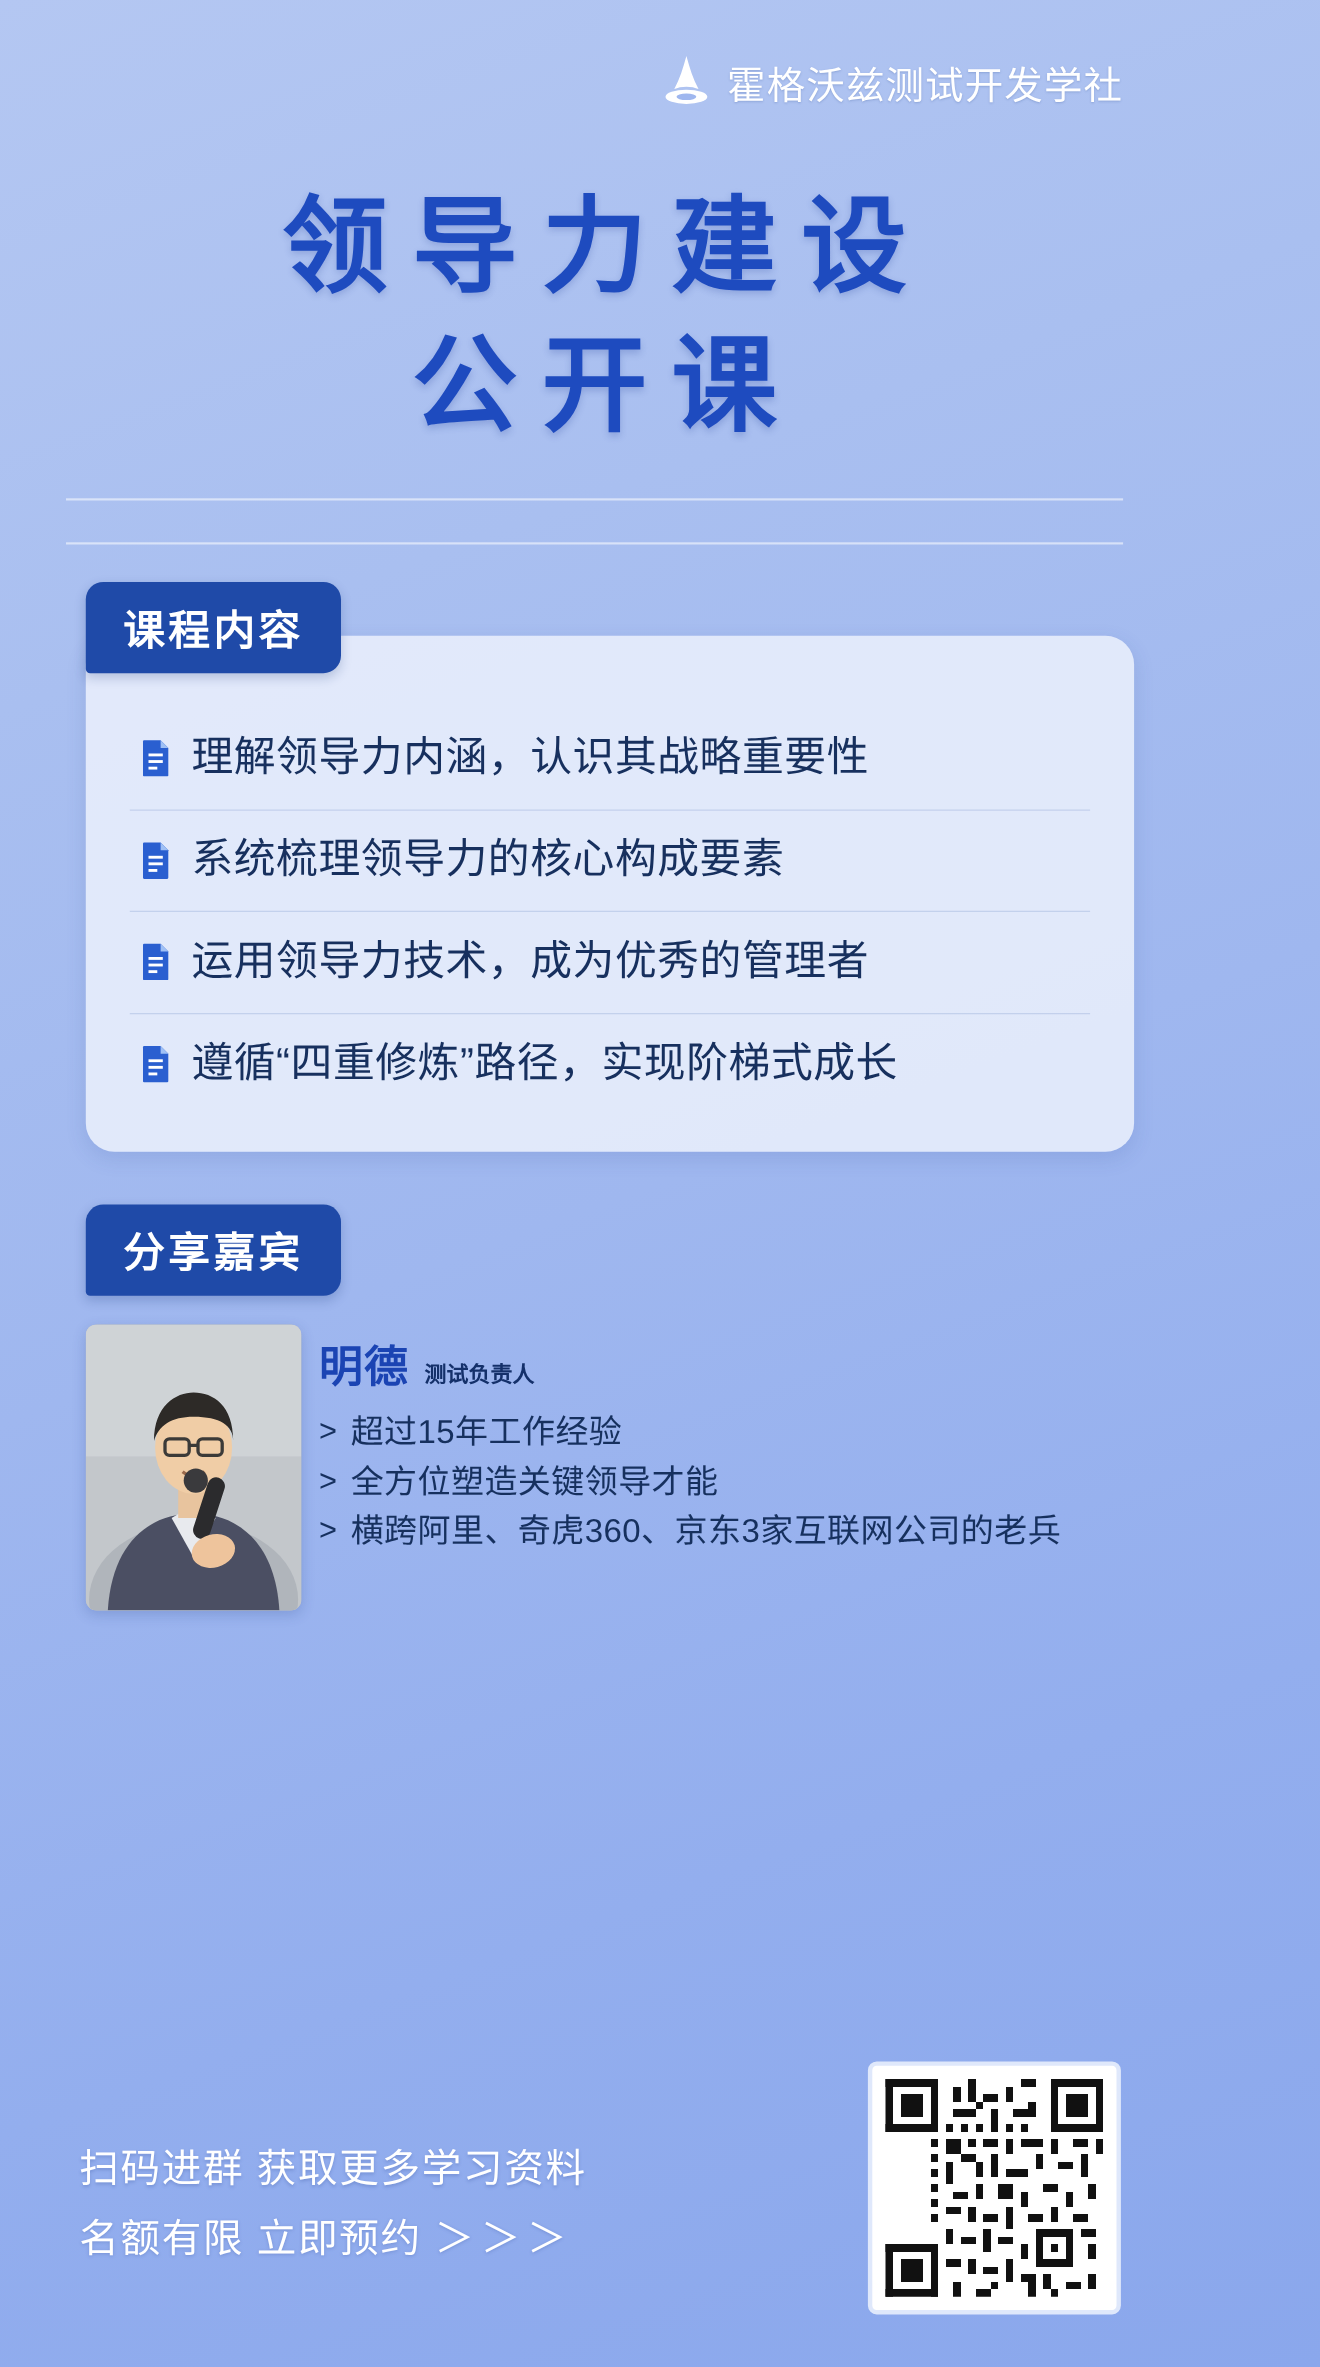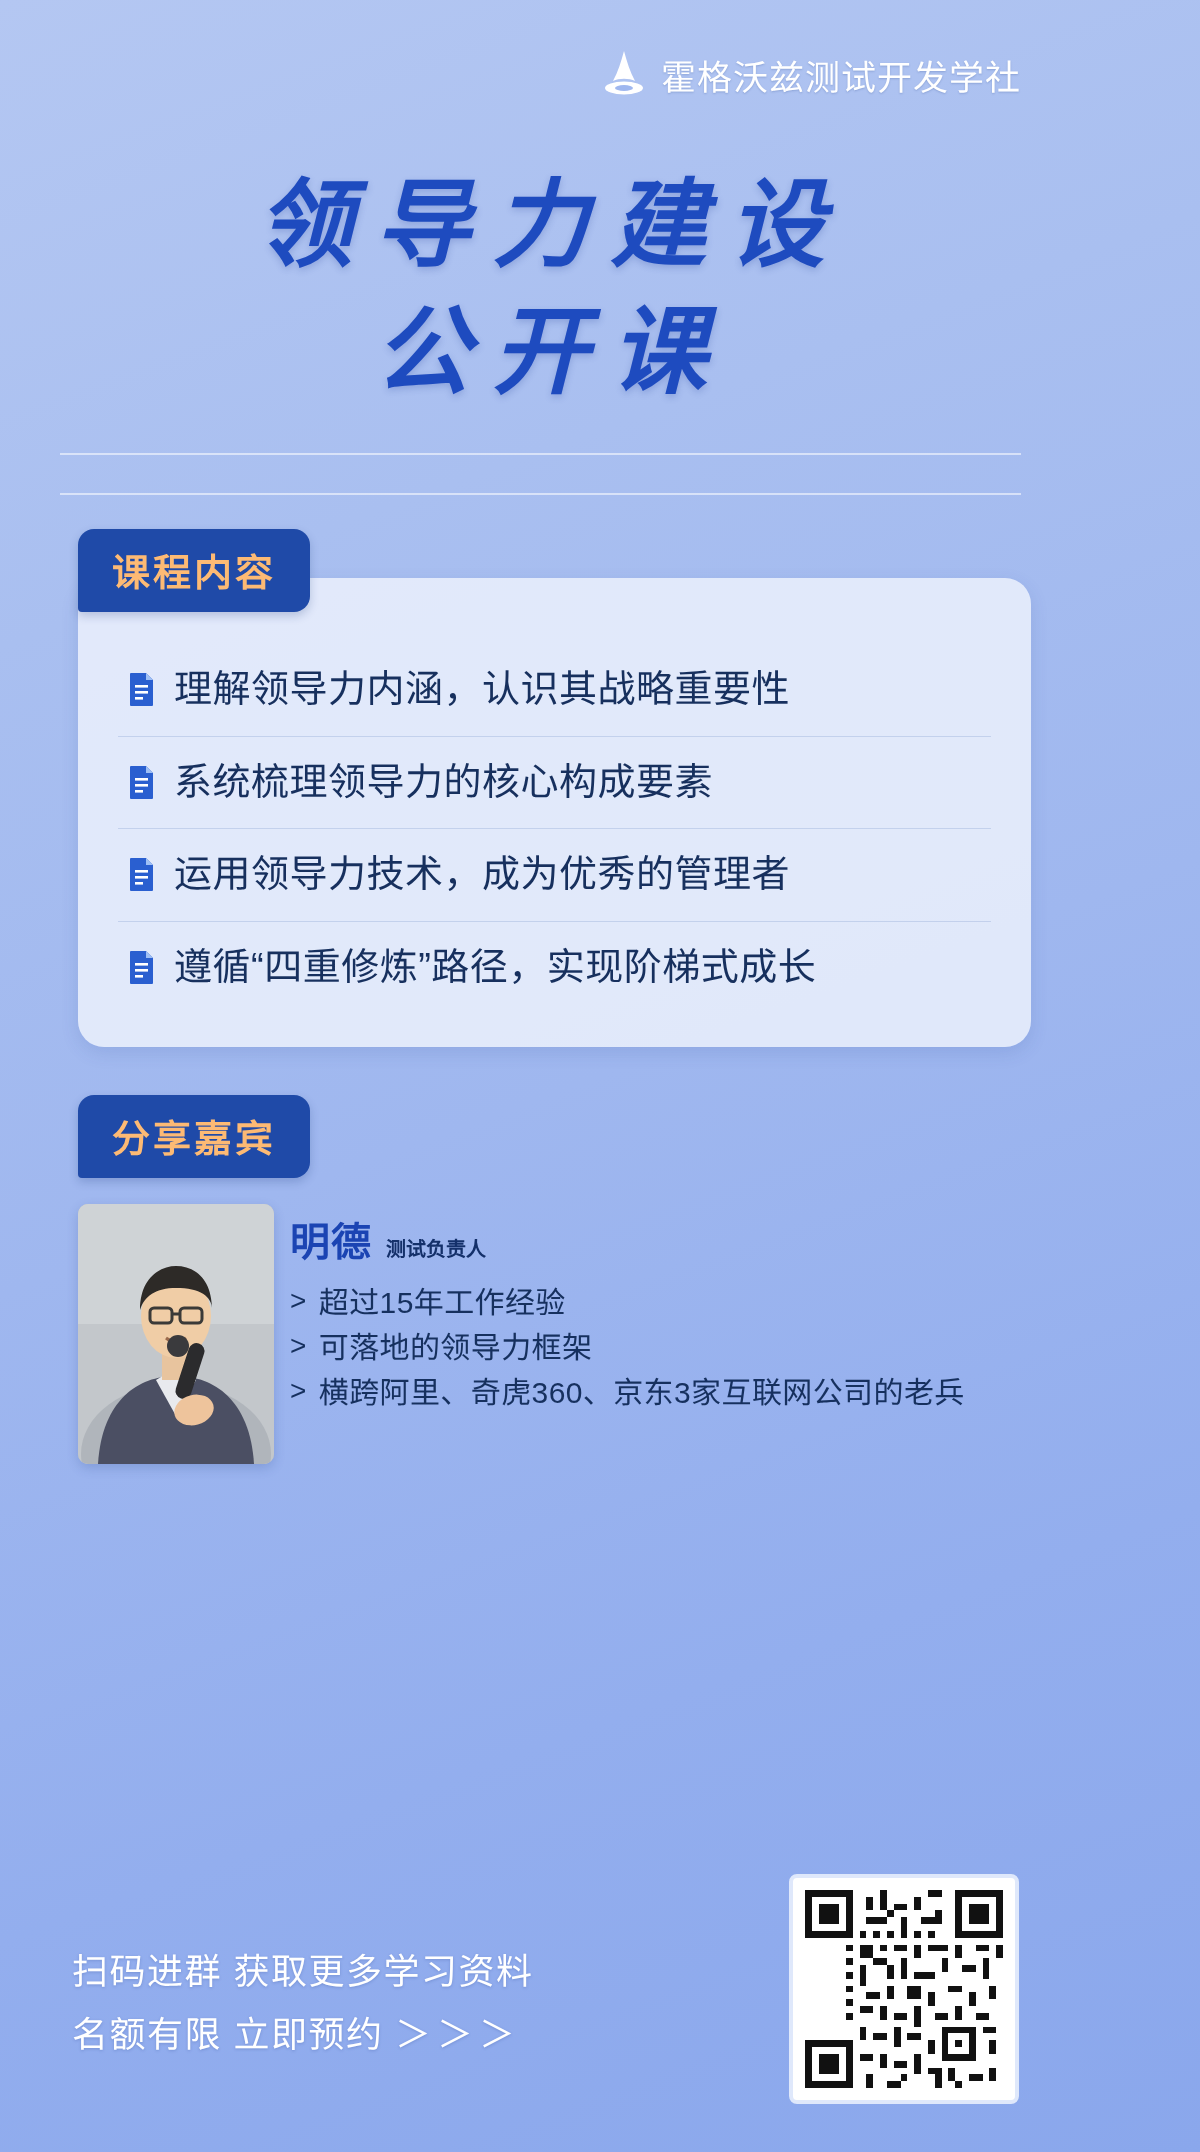--- a/index.html
+++ b/index.html
@@ -44,21 +44,20 @@
     font-size: 35px;
     letter-spacing: 1px;
     font-weight: 500;
     text-shadow: 0 1px 2px rgba(40,70,140,.25);
   }
 
   
   .title-block {
     margin-top: 62px;
     text-align: center;
-    font-style: italic;
   }
   .title-line {
     color: #1e4bbf;
     font-size: 96px;
     font-weight: bold;
     letter-spacing: 22px;
     line-height: 1.32;
     text-indent: 22px;
     text-shadow: 0 3px 7px rgba(30,60,150,.22);
   }
@@ -75,21 +74,21 @@
     font-weight: bold;
     text-align: center;
     padding: 28px 0 26px;
     letter-spacing: 1px;
   }
 
   
   .section-tag {
     display: inline-block;
     background: #1f4aa8;
-    color: #fdba74;
+    color: #ffffff;
     font-size: 38px;
     font-weight: bold;
     letter-spacing: 3px;
     padding: 13px 34px 15px 34px;
     border-radius: 16px 16px 16px 4px;
     box-shadow: 0 4px 10px rgba(20,50,120,.22);
     position: relative;
     z-index: 3;
   }
 
@@ -323,21 +322,21 @@
         <div class="speaker-namerow">
           <span class="speaker-name">明德</span>
           <span class="speaker-role">测试负责人</span>
         </div>
         <div class="bullet">
           <span class="caret">&gt;</span>
           <span>超过15年工作经验</span>
         </div>
         <div class="bullet">
           <span class="caret">&gt;</span>
-          <span>可落地的领导力框架</span>
+          <span>全方位塑造关键领导才能</span>
         </div>
         <div class="bullet">
           <span class="caret">&gt;</span>
           <span>横跨阿里、奇虎360、京东3家互联网公司的老兵</span>
         </div>
       </div>
     </div>
   </div>
 
   <div class="footer">

